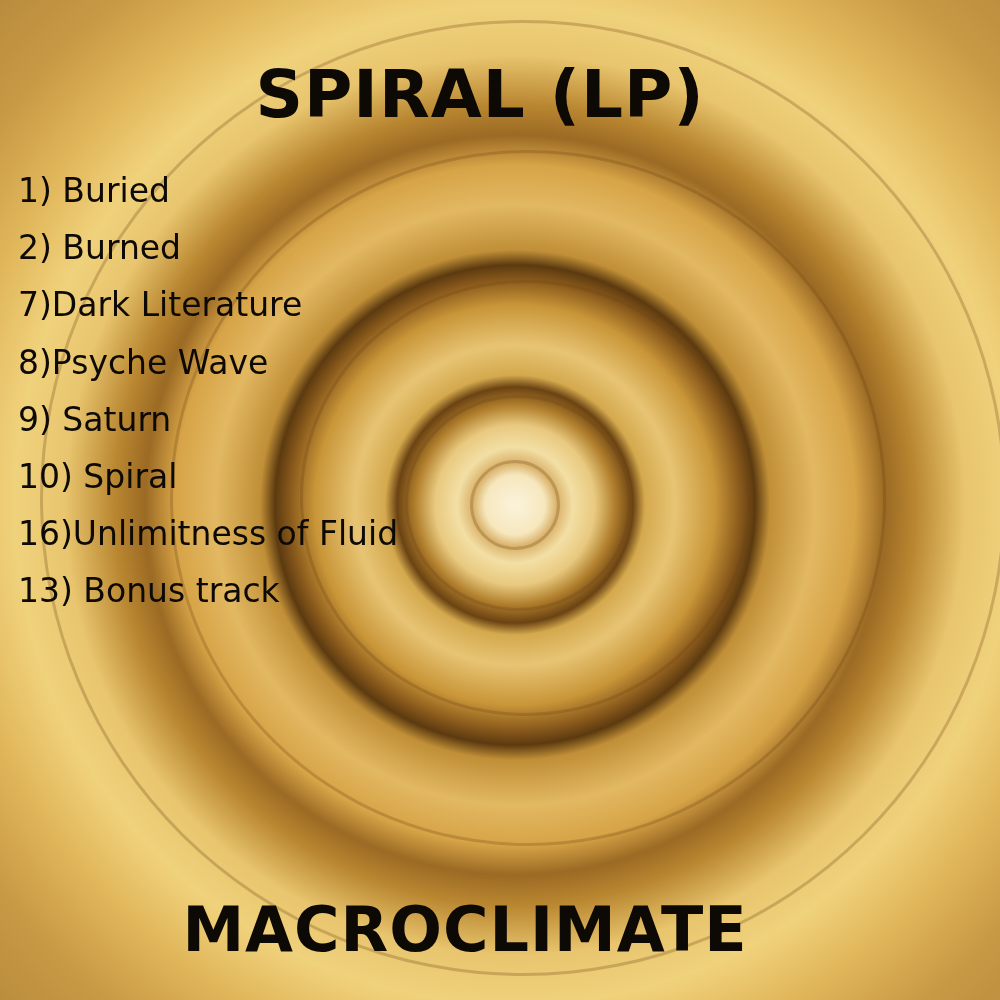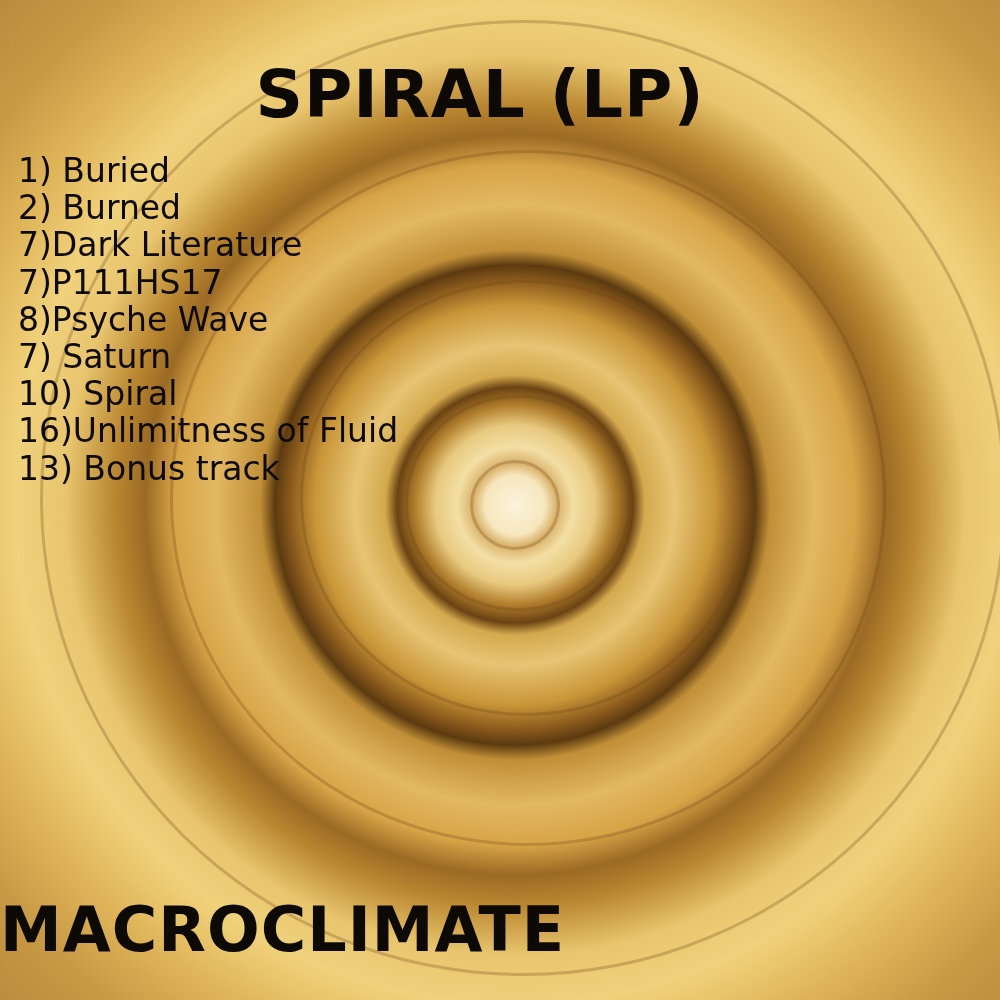--- a/index.html
+++ b/index.html
@@ -12,23 +12,24 @@
   .ring { position: absolute; border-radius: 50%; border: 3px solid rgba(110,70,20,0.28); }
   .title {
     position: absolute; top: 56px; left: 0; width: 960px; text-align: center;
     font-family: "DejaVu Sans", sans-serif; font-weight: bold; font-size: 66px; color: #0d0905;
     letter-spacing: 1px; margin: 0;
   }
   .tracks { position: absolute; left: 18px; top: 152px; margin: 0; padding: 0; list-style: none; }
   .tracks li {
     font-family: "DejaVu Sans", sans-serif; font-size: 33px; line-height: 37.2px; color: #0d0905;
     white-space: nowrap;
+    margin-top: 20px;
   }
   .artist {
-    position: absolute; top: 893px; left: 0; width: 930px; 
+    position: absolute; top: 893px; left: 0; width: 930px; text-align: center;
     font-family: "DejaVu Sans", sans-serif; font-weight: bold; font-size: 62px; color: #0d0905;
     letter-spacing: 1px; margin: 0;
   }
 </style>
 </head>
 <body>
 
 <div class="cover">
   <div class="ring" style="left:470px;top:460px;width:84px;height:84px;"></div>
   <div class="ring" style="left:405px;top:395px;width:220px;height:210px;"></div>
@@ -36,21 +37,20 @@
   <div class="ring" style="left:170px;top:150px;width:710px;height:690px;"></div>
   <div class="ring" style="left:40px;top:20px;width:960px;height:950px;"></div>
 </div>
 
 <h1 class="title">SPIRAL (LP)</h1>
 
 <ul class="tracks">
   <li> 1) Buried</li>
   <li> 2) Burned</li>
   <li> 7)Dark Literature</li>
-  <li> 7)P111HS17</li>
   <li> 8)Psyche Wave</li>
-  <li>  7) Saturn</li>
+  <li>  9) Saturn</li>
   <li>  10) Spiral</li>
   <li>  16)Unlimitness of Fluid</li>
   <li>13) Bonus track</li>
 </ul>
 
 <h2 class="artist">MACROCLIMATE</h2>
 
 </body></html>

